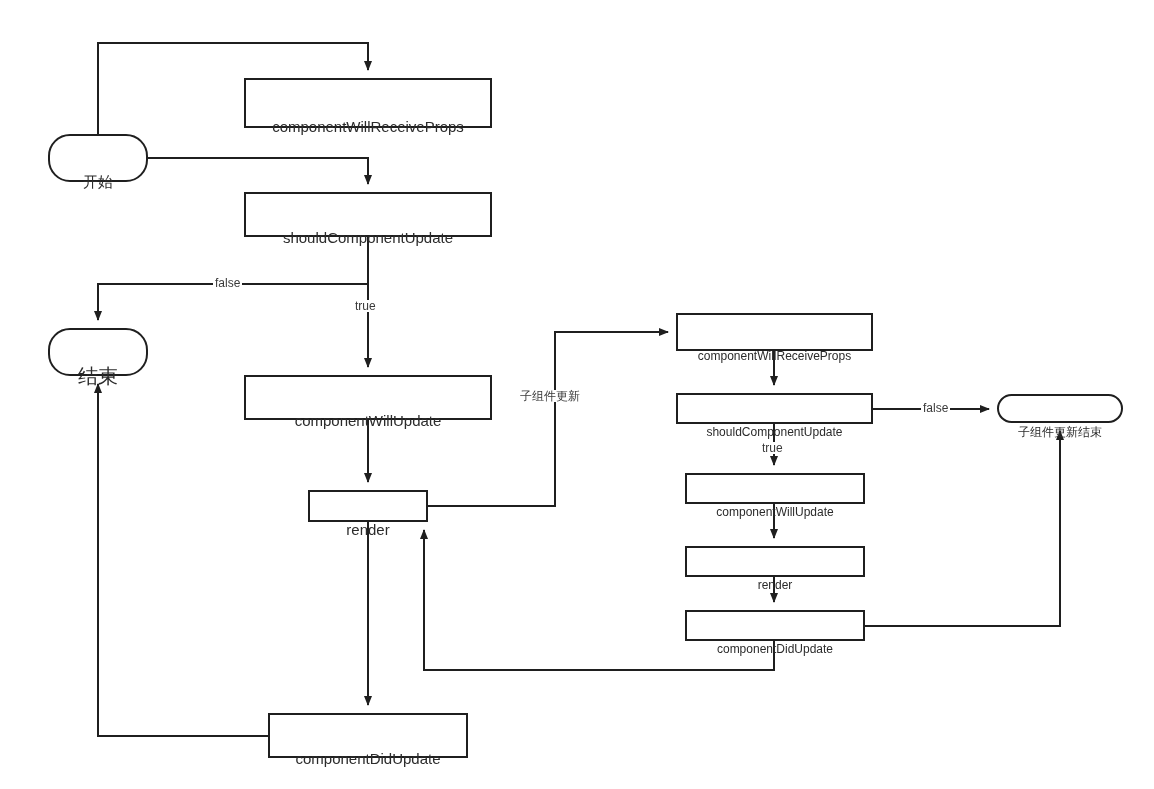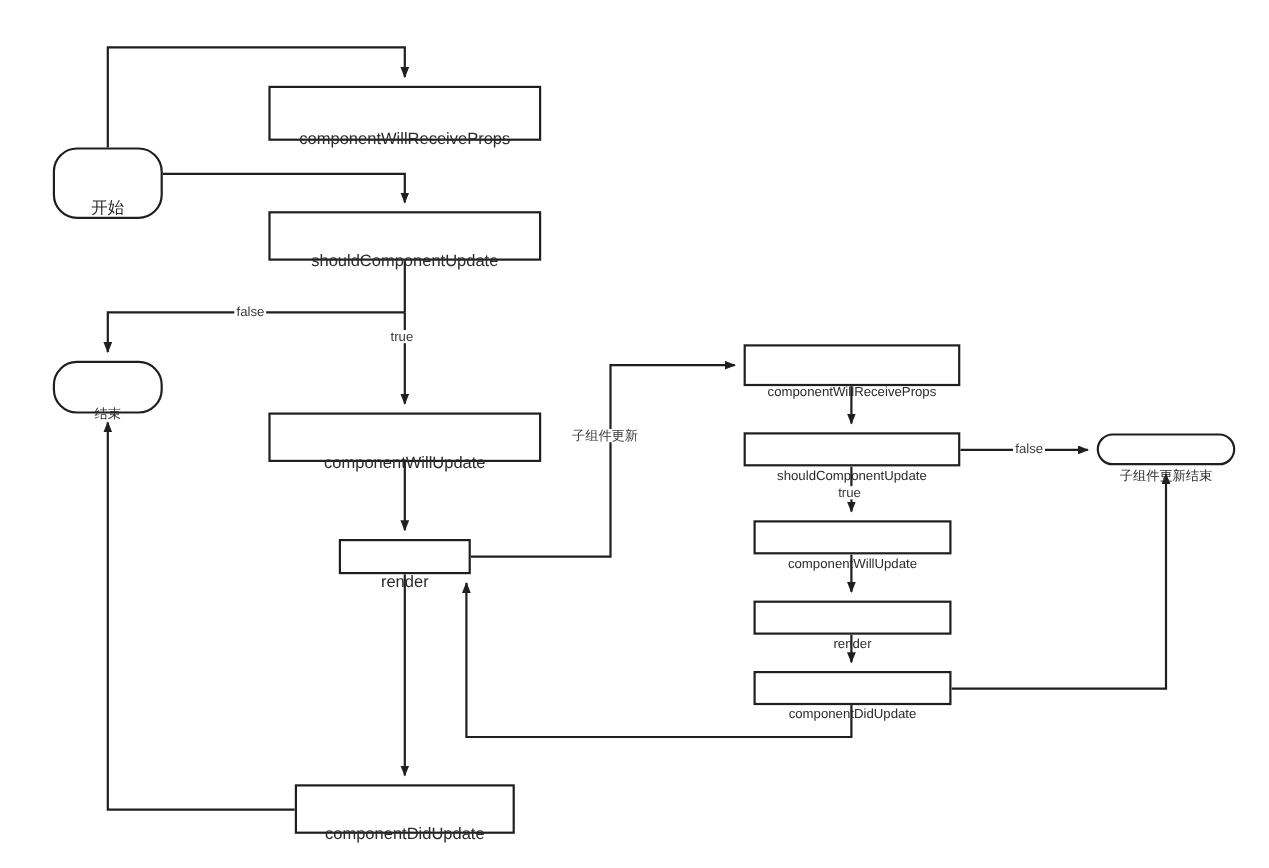--- a/index.html
+++ b/index.html
@@ -96,25 +96,25 @@
       <path d="M774,504 L774,538" marker-end="url(#arrow)"></path>
 
       <path d="M774,577 L774,602" marker-end="url(#arrow)"></path>
 
       <path d="M865,626 L1060,626 L1060,431" marker-end="url(#arrow)"></path>
 
       <path d="M774,641 L774,670 L424,670 L424,530" marker-end="url(#arrow)"></path>
     </g>
   </svg>
 
-  <div class="node terminator" id="n-start" style="left: 48px; top: 134px; width: 100px; height: 65px; font-size: 15px;">
+  <div class="node terminator" id="n-start" style="left: 48px; top: 134px; width: 100px; height: 48px; font-size: 15px;">
     <span>开始</span>
   </div>
 
-  <div class="node terminator" id="n-end" style="left: 48px; top: 328px; width: 100px; height: 48px; font-size: 12px;">
+  <div class="node terminator" id="n-end" style="left: 48px; top: 328px; width: 100px; height: 48px; font-size: 20px;">
     <span>结束</span>
   </div>
 
   <div class="node process" id="n-cwrp_main" style="left: 244px; top: 78px; width: 248px; height: 50px; font-size: 15px;">
     <span>componentWillReceiveProps</span>
   </div>
 
   <div class="node process" id="n-scu_main" style="left: 244px; top: 192px; width: 248px; height: 45px; font-size: 15px;">
     <span>shouldComponentUpdate</span>
   </div>

